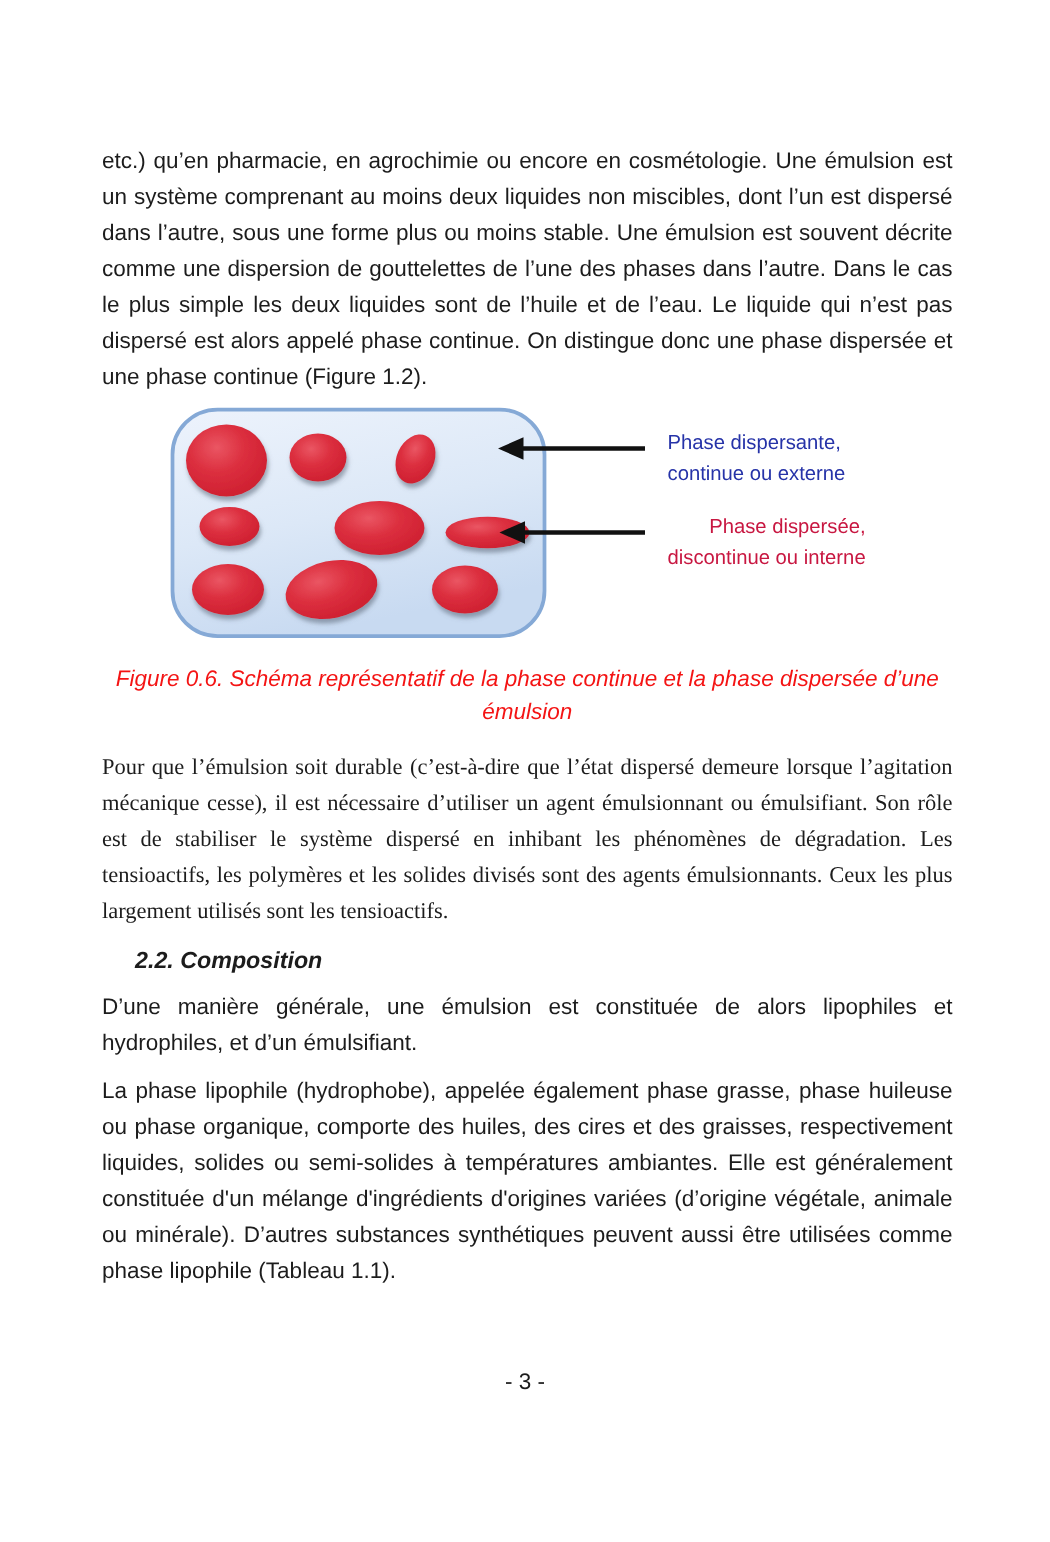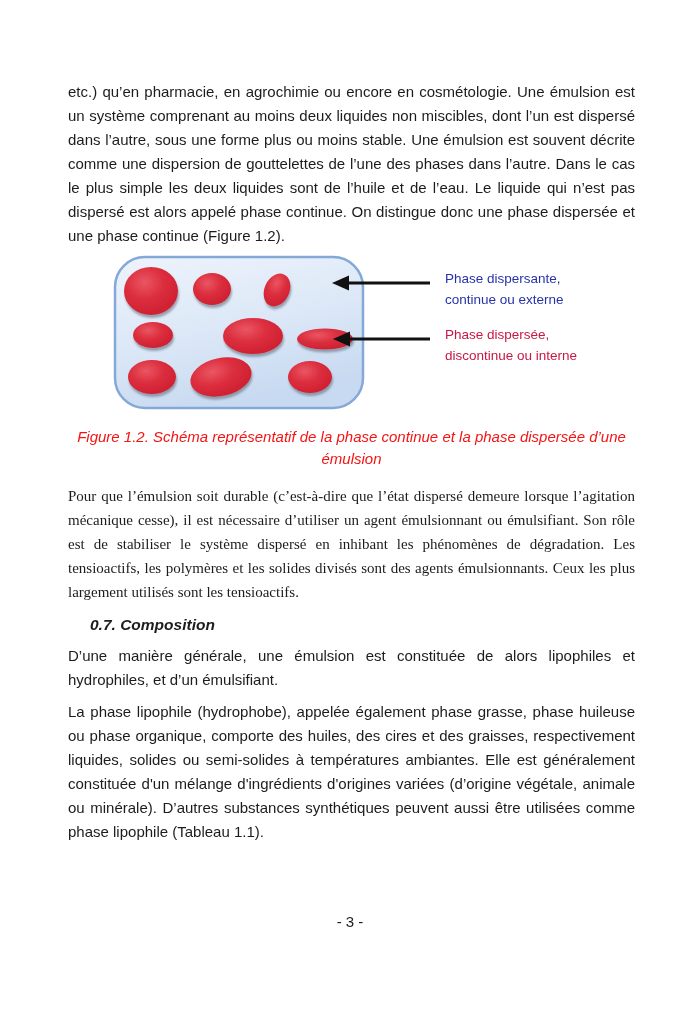--- a/index.html
+++ b/index.html
@@ -16,21 +16,21 @@
   }
   .page {
     position: relative;
     width: 700px;
     height: 1028px;
     background: #ffffff;
   }
   .content {
     position: absolute;
     left: 68px;
-    top: 80px;
+    top: 96px;
     width: 567px;
   }
   p.body-text {
     margin: 0;
     font-size: 15px;
     line-height: 24px;
     text-align: justify;
   }
   p.body-text + p.body-text { margin-top: 8px; }
 
@@ -44,21 +44,21 @@
   .figure-row svg { position: absolute; left: 0; top: 0; }
   .fig-label {
     position: absolute;
     left: 385px;
     font-size: 13.5px;
     font-weight: normal;
     line-height: 21px;
     white-space: nowrap;
   }
   .fig-label.continuous { top: 20px; color: var(--label-continuous-blue, #2633A8); }
-  .fig-label.dispersed  { top: 76px; color: var(--label-dispersed-red, #C81741); }
+  .fig-label.dispersed  { top: 76px; color: var(--label-dispersed-red, #C81741); text-align: right; }
 
   .caption {
     margin: 10px 0 0 0;
     font-size: 15px;
     font-style: italic;
     line-height: 22px;
     text-align: center;
     color: var(--caption-red, #F41414);
   }
   .caption + p.body-text { margin-top: 14px; font-family: Liberation Serif, serif; }
@@ -135,25 +135,25 @@
       <div class="fig-label continuous">
         <div>Phase dispersante,</div>
         <div>continue ou externe</div>
       </div>
       <div class="fig-label dispersed">
         <div>Phase dispersée,</div>
         <div>discontinue ou interne</div>
       </div>
     </div>
 
-    <p class="caption">Figure 1.2. Schéma représentatif de la phase continue et la phase dispersée d’une émulsion</p>
+    <p class="caption">Figure 0.6. Schéma représentatif de la phase continue et la phase dispersée d’une émulsion</p>
 
     <p class="body-text">Pour que l’émulsion soit durable (c’est-à-dire que l’état dispersé demeure lorsque l’agitation mécanique cesse), il est nécessaire d’utiliser un agent émulsionnant ou émulsifiant. Son rôle est de stabiliser le système dispersé en inhibant les phénomènes de dégradation. Les tensioactifs, les polymères et les solides divisés sont des agents émulsionnants. Ceux les plus largement utilisés sont les tensioactifs.</p>
 
-    <h2 class="section-heading">0.7. Composition</h2>
+    <h2 class="section-heading">2.2. Composition</h2>
 
     <p class="body-text">D’une manière générale, une émulsion est constituée de alors lipophiles et hydrophiles, et d’un émulsifiant.</p>
 
     <p class="body-text">La phase lipophile (hydrophobe), appelée également phase grasse, phase huileuse ou phase organique, comporte des huiles, des cires et des graisses, respectivement liquides, solides ou semi-solides à températures ambiantes. Elle est généralement constituée d'un mélange d'ingrédients d'origines variées (d’origine végétale, animale ou minérale). D’autres substances synthétiques peuvent aussi être utilisées comme phase lipophile (Tableau 1.1).</p>
 
   </div>
 
   <div class="page-number">- 3 -</div>
 </div>
 

